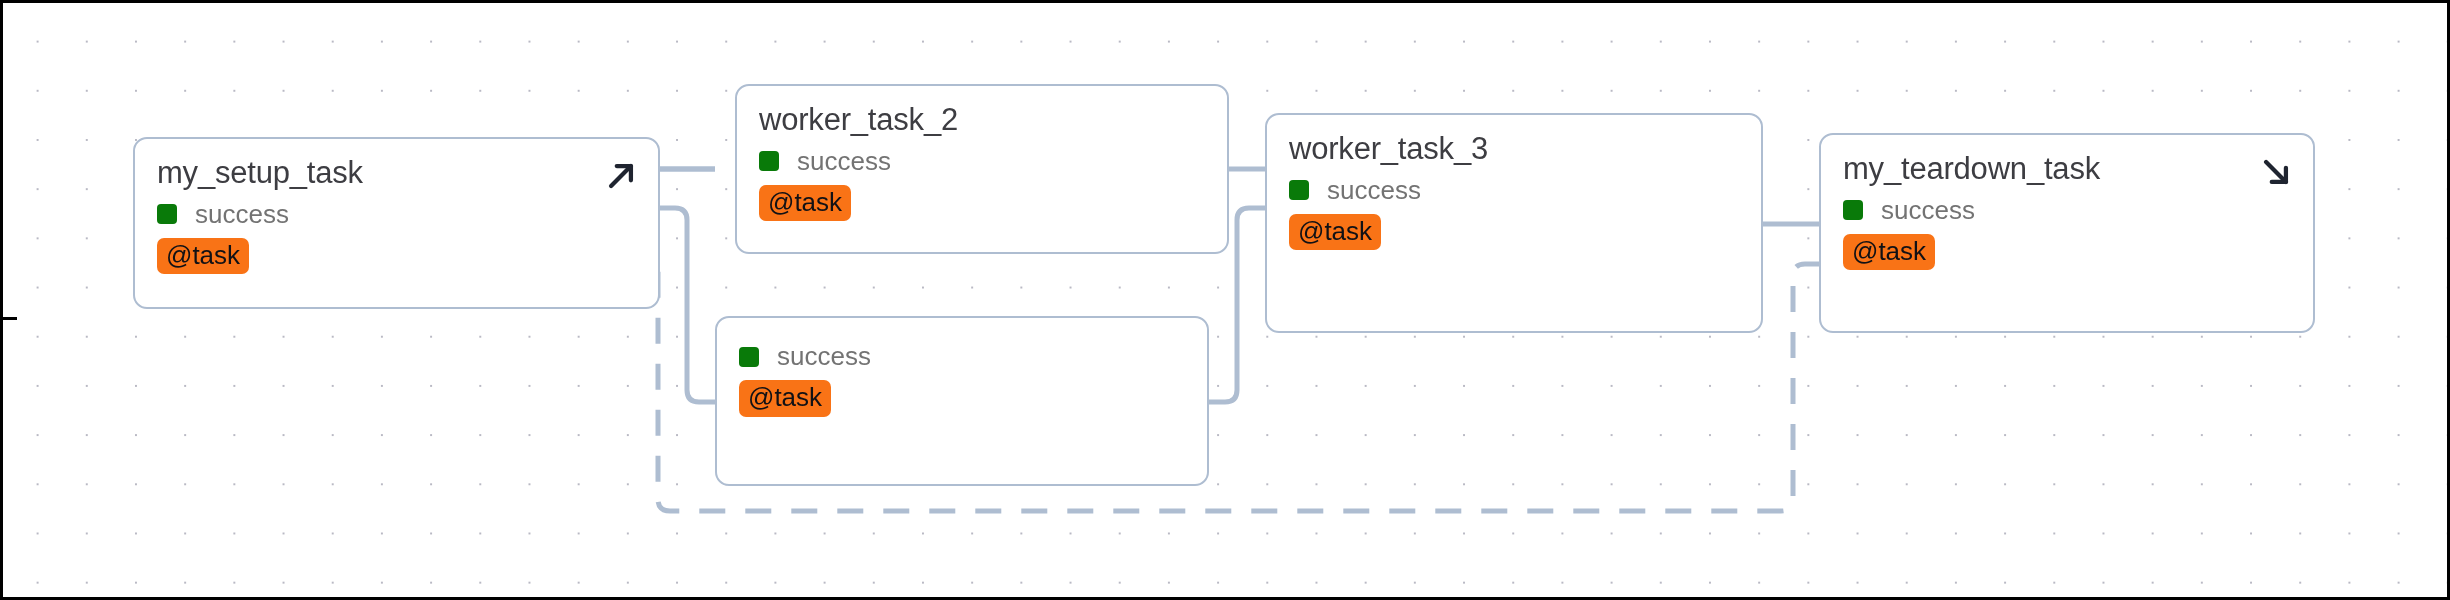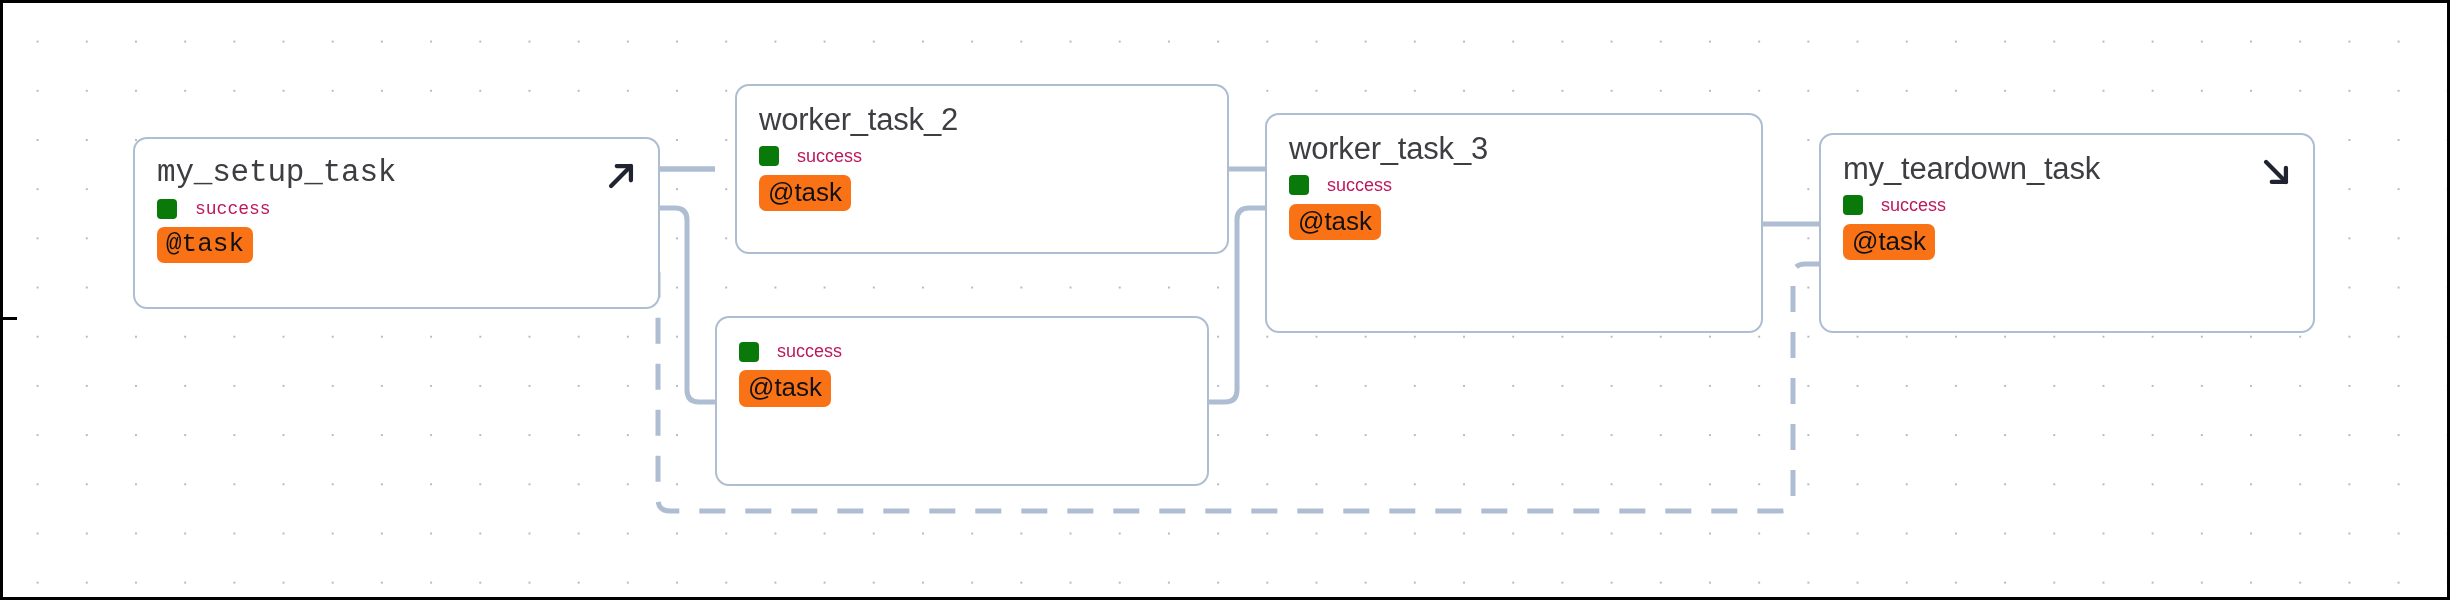--- a/index.html
+++ b/index.html
@@ -53,22 +53,22 @@
     display: flex;
     align-items: center;
     margin-top: 7px;
   }
   .status-swatch {
     width: 20px; height: 20px;
     border-radius: 4px;
     flex: 0 0 auto;
   }
   .status-text {
-    font-size: 18px;
-    color: #be185d;
+    font-size: 26px;
+    color: #737373;
     margin-left: 18px;
     white-space: nowrap;
   }
 
   .node-badge {
     display: inline-block;
     margin-top: 8px;
     font-size: 26px;
     color: #111115;
     background: #f97316;
@@ -111,21 +111,21 @@
       <path d="M 1206 166 L 1262 166"></path>
 
       <path d="M 1206 399 L 1222 399 Q 1234 399 1234 387 L 1234 217 Q 1234 205 1246 205 L 1262 205"></path>
 
       <path d="M 1760 221 L 1816 221"></path>
 
       <path stroke-dasharray="26 20" d="M 657 244 L 643 244 Q 655 244 655 256 L 655 496 Q 655 508 667 508 L 1778 508 Q 1790 508 1790 496 L 1790 273 Q 1790 261 1802 261 L 1816 261"></path>
     </g>
   </svg>
 
-  <div class="node" style="left:130px; top:134px; width:527px; height:172px;font-family:Liberation Mono, monospace;">
+  <div class="node" style="left:130px; top:134px; width:527px; height:172px;">
     <div class="node-title">my_setup_task</div>
     <div class="node-status">
       <span class="status-swatch" style="background:#097a09;"></span>
       <span class="status-text">success</span>
     </div>
     <div><span class="node-badge">@task</span></div>
     <span class="node-icon">
       <svg viewBox="0 0 24 24" fill="none" stroke="currentColor" stroke-width="3" stroke-linecap="round" stroke-linejoin="round">
         <line x1="5" y1="19" x2="19" y2="5"></line>
         <polyline points="9,5 19,5 19,15"></polyline>

